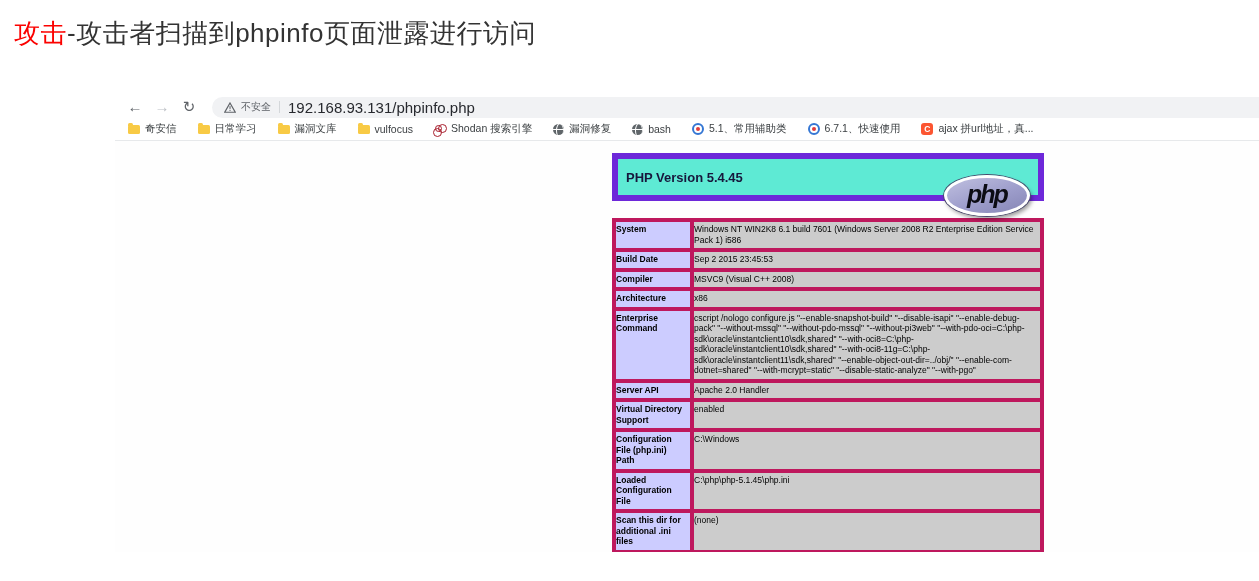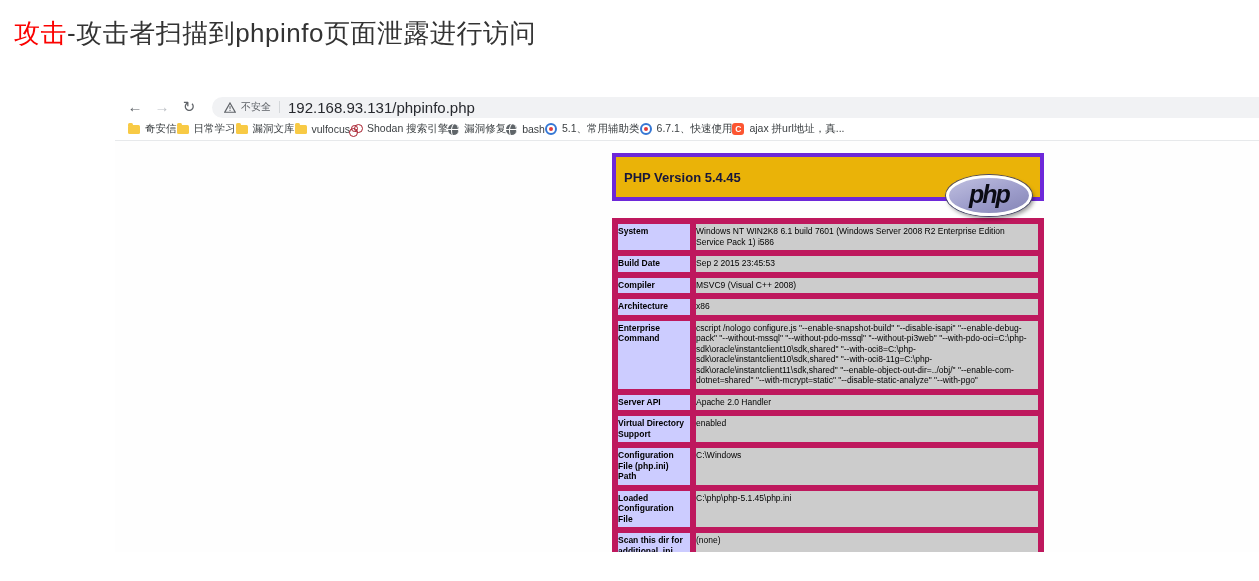--- a/index.html
+++ b/index.html
@@ -22,21 +22,21 @@
   .nav-btn.disabled { color:#bdc1c6; }
   .omnibox { flex:1; height:21px; margin-left:6px; margin-right:-14px;
              background:#f1f2f4; border-radius:11px; display:flex;
              align-items:center; padding:0 12px; }
   .omnibox .sec-label { font-size:10px; color:#5f6368; margin-left:5px;text-align:right; }
   .omnibox .divider { width:1px; height:12px; background:#d4d7da; margin:0 8px; }
   .omnibox .url { font-size:15px; color:#27292e; }
 
   .bookmarks { height:23px; display:flex; align-items:center; padding-left:13px;
                border-bottom:1px solid #e7e9eb; }
-  .bookmark { display:flex; align-items:center; cursor:pointer; }
+  .bookmark { display:flex; align-items:center; margin-right:21px; cursor:pointer; }
   .bookmark .label { font-size:10.5px; color:#3c4043; margin-left:5px; white-space:nowrap; }
 
   
   .bm-icon { position:relative; flex:none; display:flex; align-items:center; justify-content:center; }
   .icon-folder { width:12px; height:9px; background:#f8ca45; border-radius:1.5px; margin-top:1px; }
   .icon-folder::before { content:""; position:absolute; top:-2px; left:0; width:5px; height:3px;
                          background:#f8ca45; border-radius:1.5px 1.5px 0 0; }
   .icon-shodan { width:7px; height:7px; border:1.5px solid #a81e2d; border-radius:50%;
                  margin:2px 4px 3px 1px; }
   .icon-shodan::before, .icon-shodan::after { content:""; position:absolute; width:7px; height:7px;
@@ -50,35 +50,35 @@
   .icon-docs { width:12px; height:12px; border:2.5px solid #3577d4; border-radius:50%; background:#fff; }
   .icon-docs::before { content:""; width:4px; height:4px; background:#e23c3c; border-radius:50%; }
   .icon-csdn { width:12px; height:12px; background:#fc5531; border-radius:3px;
                color:#fff; font-size:8.5px; font-weight:bold; }
   .icon-csdn::before { content:"C"; }
 
   
   .content { position:relative; height:411px; background:#fefefe; overflow:hidden; }
 
   .phpinfo { position:absolute; left:497px; top:12px; width:432px; color:#000; }
-  .php-header { height:48px; border:4px solid #6d28d9; background:#eab308;
+  .php-header { height:48px; border:6px solid #6d28d9; background:#5eead4;
                 display:flex; align-items:center; justify-content:space-between;
                 padding:0 8px 0 8px; }
   .php-header h1 { font-size:13px; font-weight:bold; color:#17173c; }
   .php-logo { width:86px; height:41px; border-radius:50%;
               background:linear-gradient(160deg,#c0c0e0 0%,#9d9dcb 55%,#8585b5 100%);
               border:3px solid #fff;
               box-shadow:0 0 0 1px #4a4a6e, 2px 3px 4px rgba(0,0,0,.4);
               display:flex; align-items:center; justify-content:center;margin-top:36px; }
   .php-logo span { font-size:25px; font-weight:bold; font-style:italic;
                    letter-spacing:-2px; color:#0b0b14; transform:translateY(-1px); }
 
   .php-table { width:100%; border-collapse:collapse; margin-top:17px;
                font-size:8.5px; table-layout:fixed; }
-  .php-table td { border:6px solid #be185d; padding:2px 4px 3px 0;
+  .php-table td { border:4px solid #be185d; padding:2px 4px 3px 0;
                   vertical-align:top; line-height:10.5px; word-wrap:break-word; }
   td.cell-label { width:78px; background:#ccccff; font-weight:bold; }
   td.cell-value { background:#cccccc; }
 </style>
 </head>
 <body>
 
 <div class="page-title">
   <span class="hl">攻击</span><span>-攻击者扫描到phpinfo页面泄露进行访问</span>
 </div>

